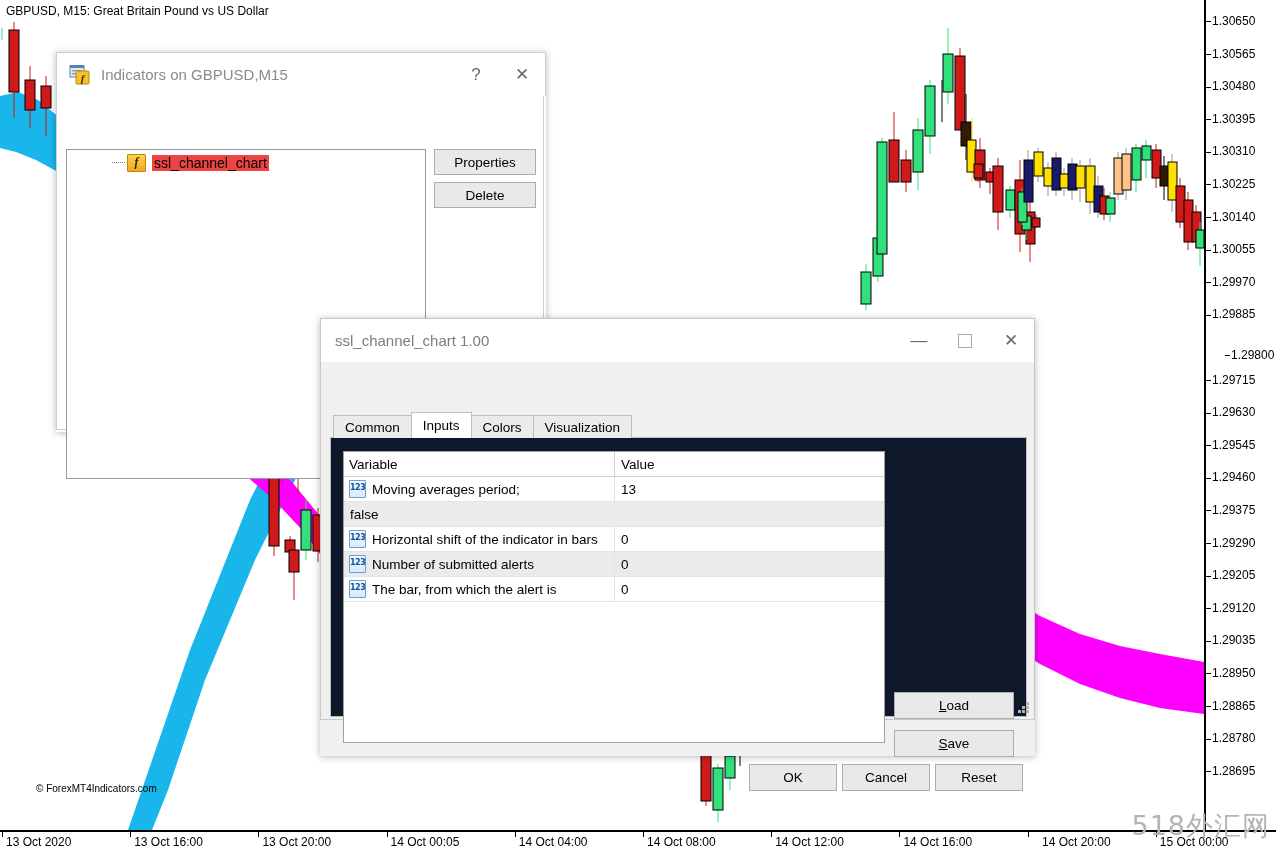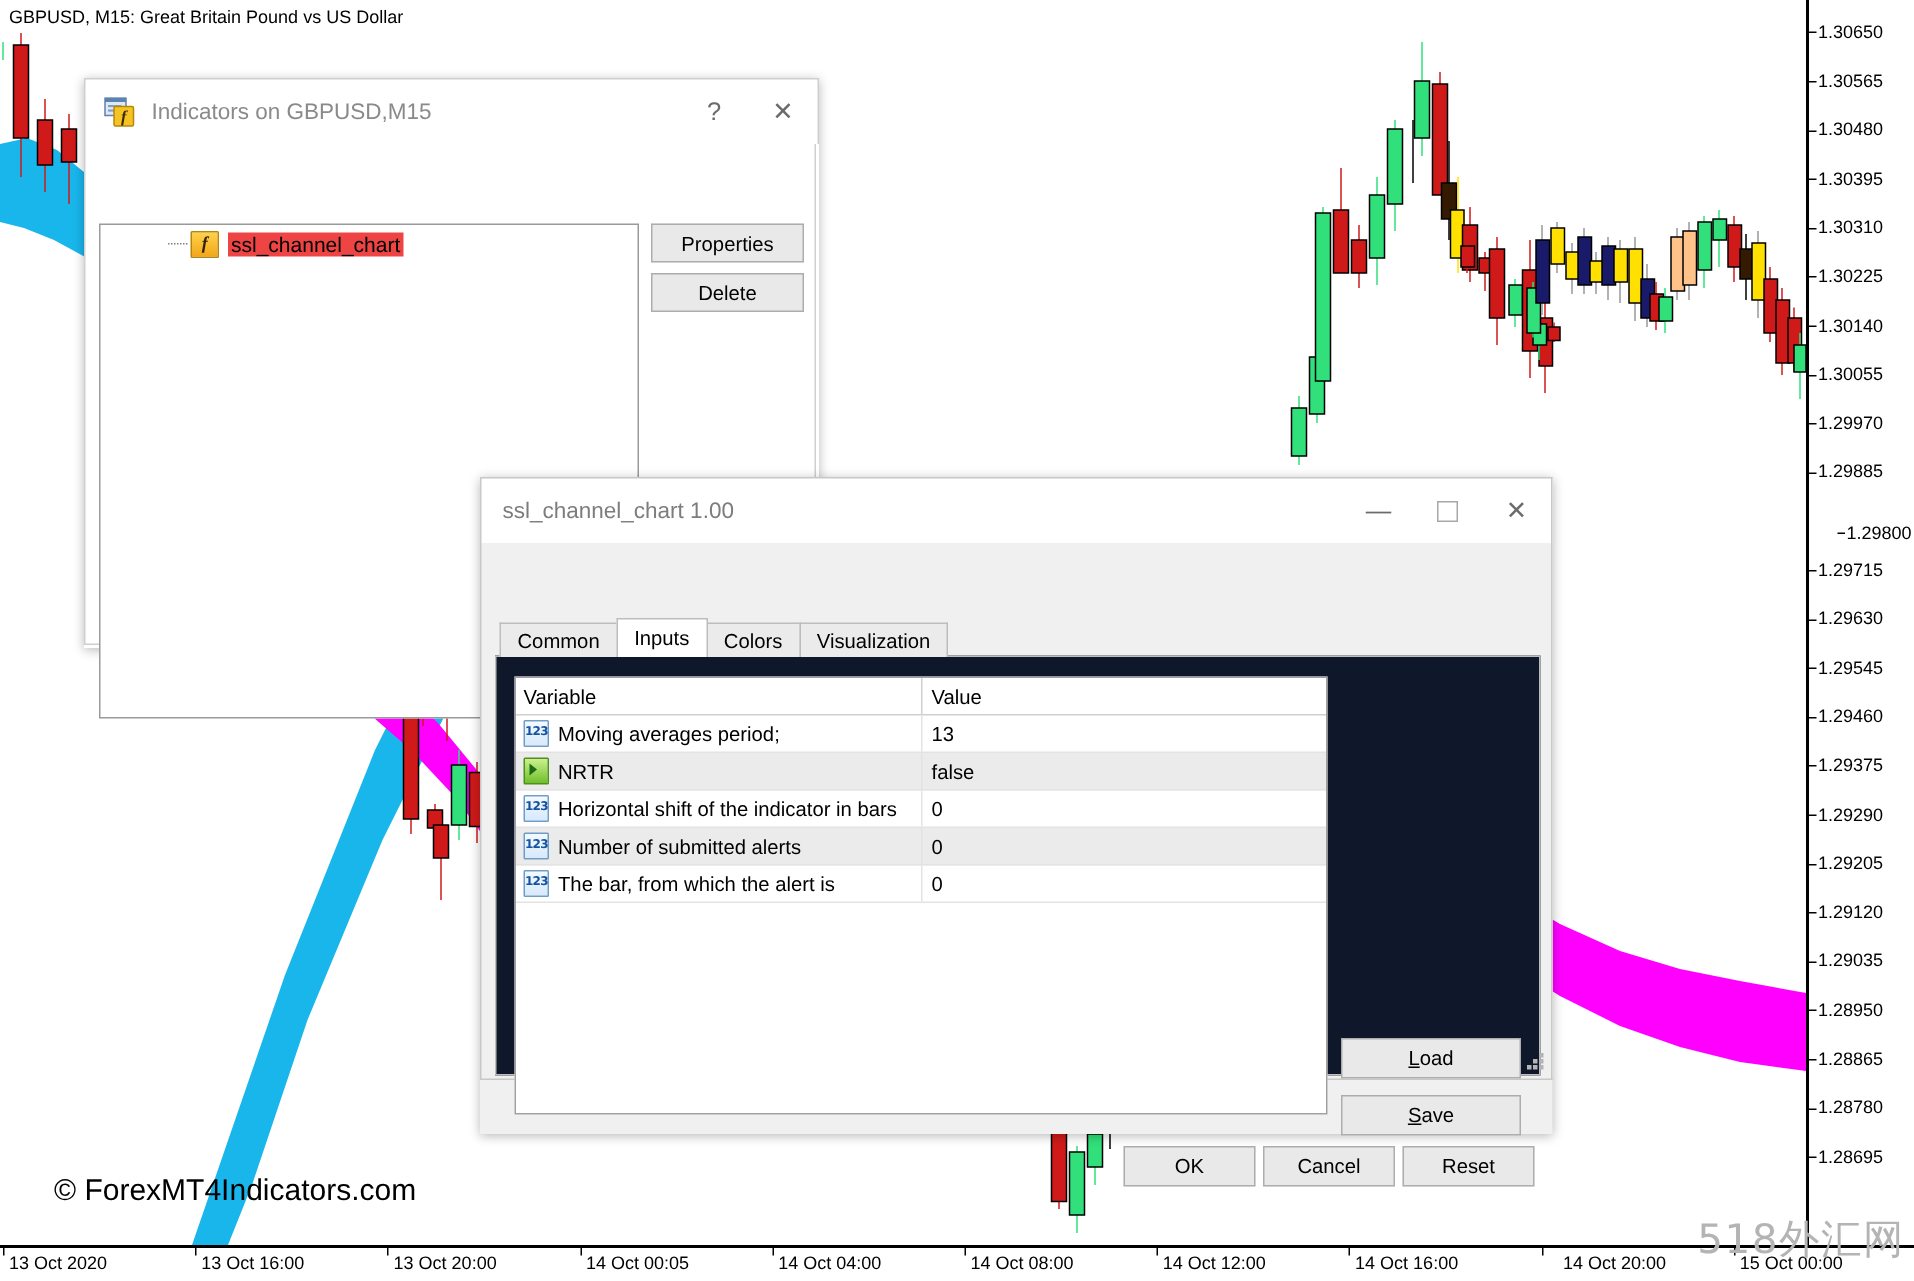--- a/index.html
+++ b/index.html
@@ -11,21 +11,21 @@
   }
 
   
   #chart-root{position:absolute;left:0;top:0;width:1276px;height:854px;background:#fff;}
   #chart-plot{position:absolute;left:0;top:0;width:1204px;height:830px;overflow:hidden;background:#fff;}
   #chart-symbol-label{
     position:absolute;left:4px;top:4px;font-size:12px;color:#000;white-space:nowrap;z-index:6;
     background:#fff;padding:0 2px;
   }
   #chart-copyright{
-    position:absolute;left:36px;top:783px;font-size:20px;color:#000;z-index:6;white-space:nowrap;
+    position:absolute;left:36px;top:783px;font-size:10px;color:#000;z-index:6;white-space:nowrap;
   }
   #watermark{
     position:absolute;right:6px;bottom:10px;font-size:27px;font-weight:normal;color:#b4b4b4;
     letter-spacing:1px;z-index:7;white-space:nowrap;
     font-family:"DejaVu Sans", sans-serif;
   }
 
   
   #price-axis{
     position:absolute;left:1204px;top:0;width:72px;height:830px;
@@ -450,24 +450,20 @@
 
         <div class="grid-row">
           <div class="cell-var">
             <span class="ico ico-num">123</span>
             <span>Moving averages period;</span>
           </div>
           <div class="cell-val">13</div>
         </div>
 
         <div class="grid-row alt">
-          <div class="cell-var">
-            <span class="ico ico-bool"></span>
-            <span>NRTR</span>
-          </div>
           <div class="cell-val">false</div>
         </div>
 
         <div class="grid-row">
           <div class="cell-var">
             <span class="ico ico-num">123</span>
             <span>Horizontal shift of the indicator in bars</span>
           </div>
           <div class="cell-val">0</div>
         </div>

